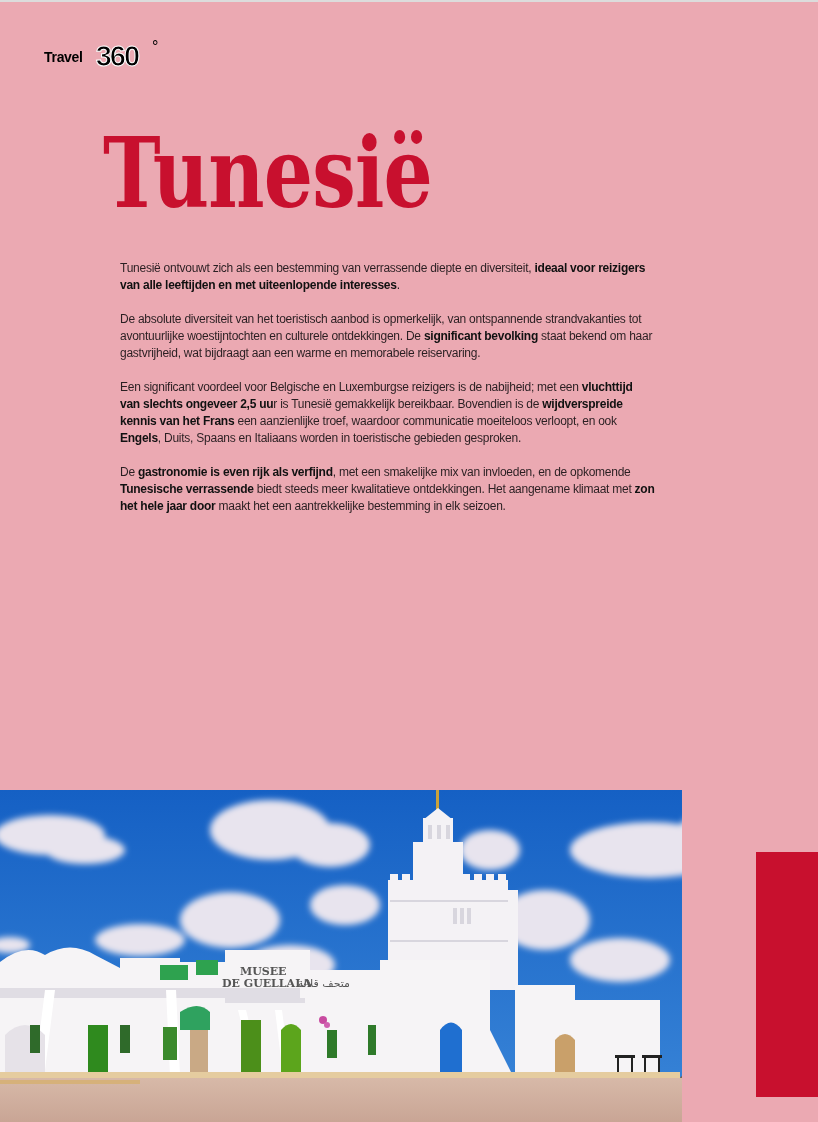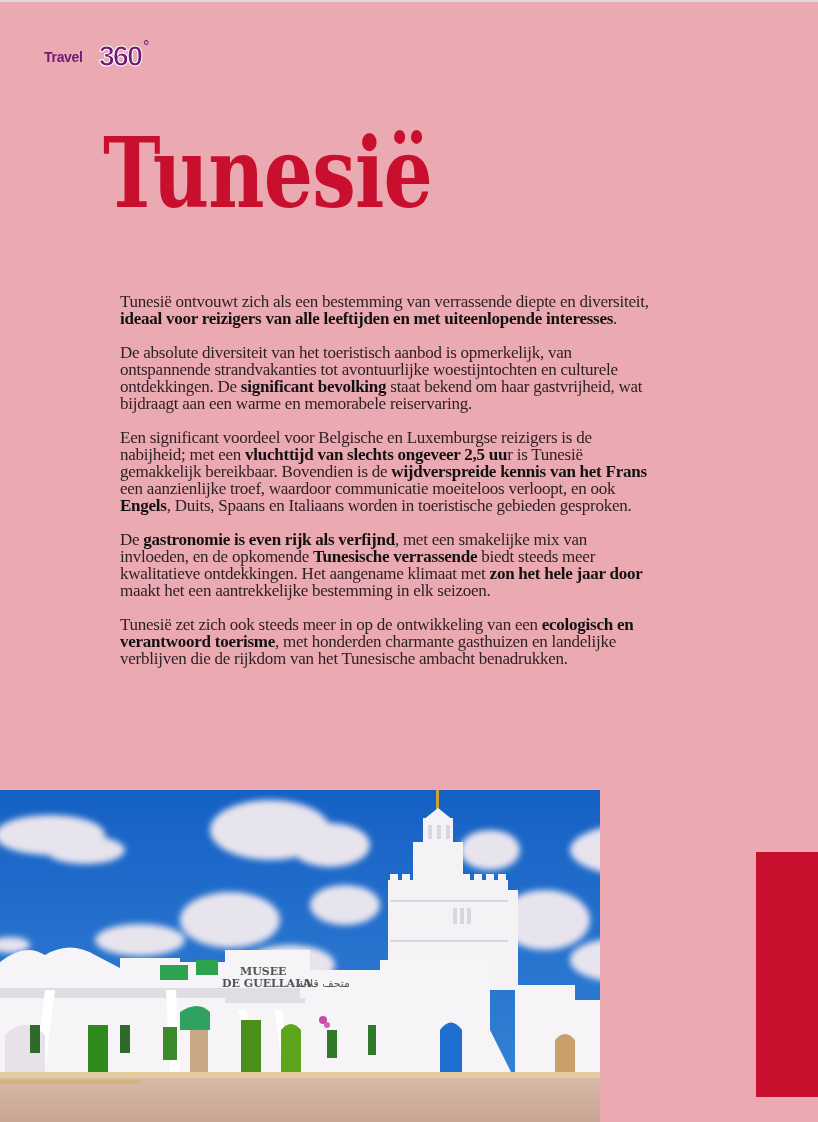--- a/index.html
+++ b/index.html
@@ -4,51 +4,51 @@
 <style>
   html, body { margin:0; padding:0; }
   body {
     width:818px; height:1122px; position:relative; overflow:hidden;
     background:#eba9b2;
     font-family:"DejaVu Sans", sans-serif;
   }
   .top-strip { position:absolute; left:0; top:0; width:818px; height:2px; background:#dcdcdc; }
   .logo {
     position:absolute; left:44px; top:37px; height:34px;
-    display:flex; align-items:flex-end; color:#701a75;
+    display:flex; align-items:flex-end; color:#000000;gap:12px;
   }
   .logo .travel {
     font-family:"Liberation Sans", sans-serif; font-weight:bold;
     font-size:14px; letter-spacing:-0.3px; margin-right:1px; margin-bottom:6px;
   }
   .logo .num {
     font-family:"Liberation Sans", sans-serif; font-weight:900;
-    font-size:29px; letter-spacing:-2px; line-height:29px;margin-left:15px;
+    font-size:29px; letter-spacing:-2px; line-height:29px;
     -webkit-text-stroke:1px #ffffff;
   }
   .logo .deg {
     font-family:"Liberation Sans", sans-serif; font-size:16px;
     align-self:flex-start; margin-left:2px; margin-top:1px;
   }
   .title {
     position:absolute; left:103px; top:118px; margin:0;
     font-family:"DejaVu Serif", serif; font-weight:bold;
     font-size:98px; line-height:110px; color:#c8102e;
     letter-spacing:-1px;
     transform:scaleX(0.79); transform-origin:left top;
   }
   .body-text {
-    position:absolute; left:120px; top:293px; width:535px;
-    font-family:Liberation Serif, serif; font-size:17px;
+    position:absolute; left:120px; top:260px; width:535px;
+    font-family:Liberation Sans, sans-serif; font-size:12px;
     line-height:17px; color:#2a1f22; letter-spacing:-0.25px;
   }
   .body-text p { margin:0 0 17px 0; }
   .body-text b { font-weight:bold; color:#111111; }
   .photo {
-    position:absolute; left:0; top:790px; width:600px; height:332px; overflow:hidden;
+    position:absolute; left:0; top:790px; width:682px; height:332px; overflow:hidden;
   }
   .photo svg { display:block; }
   .red-block {
     position:absolute; left:756px; top:852px; width:62px; height:245px; background:#c8102e;
   }
 </style>
 </head>
 <body>
 
 <div class="top-strip"></div>
@@ -59,21 +59,20 @@
   <span class="deg">°</span>
 </div>
 
 <h1 class="title">Tunesië</h1>
 
 <div class="body-text">
   <p><span>Tunesië ontvouwt zich als een bestemming van verrassende diepte en diversiteit, </span><b>ideaal voor reizigers van alle leeftijden en met uiteenlopende interesses</b><span>.</span></p>
   <p><span>De absolute diversiteit van het toeristisch aanbod is opmerkelijk, van ontspannende strandvakanties tot avontuurlijke woestijntochten en culturele ontdekkingen. De </span><b>significant bevolking</b><span> staat bekend om haar gastvrijheid, wat bijdraagt aan een warme en memorabele reiservaring.</span></p>
   <p><span>Een significant voordeel voor Belgische en Luxemburgse reizigers is de nabijheid; met een </span><b>vluchttijd van slechts ongeveer 2,5 uu</b><span>r is Tunesië gemakkelijk bereikbaar. Bovendien is de </span><b>wijdverspreide kennis van het Frans</b><span> een aanzienlijke troef, waardoor communicatie moeiteloos verloopt, en ook </span><b>Engels</b><span>, Duits, Spaans en Italiaans worden in toeristische gebieden gesproken.</span></p>
   <p><span>De </span><b>gastronomie is even rijk als verfijnd</b><span>, met een smakelijke mix van invloeden, en de opkomende </span><b>Tunesische verrassende</b><span> biedt steeds meer kwalitatieve ontdekkingen. Het aangename klimaat met </span><b>zon het hele jaar door</b><span> maakt het een aantrekkelijke bestemming in elk seizoen.</span></p>
-  <p><span>Tunesië zet zich ook steeds meer in op de ontwikkeling van een </span><b>ecologisch en verantwoord toerisme</b><span>, met honderden charmante gasthuizen en landelijke verblijven die de rijkdom van het Tunesische ambacht benadrukken.</span></p>
 </div>
 
 <div class="photo">
   <svg width="756" height="332" viewBox="0 0 756 332" xmlns="http://www.w3.org/2000/svg">
     <defs>
       <linearGradient id="sky" x1="0" y1="0" x2="0" y2="1">
         <stop offset="0" stop-color="#1560c4"></stop>
         <stop offset="1" stop-color="#3a86d8"></stop>
       </linearGradient>
       <linearGradient id="ground" x1="0" y1="0" x2="0" y2="1">

